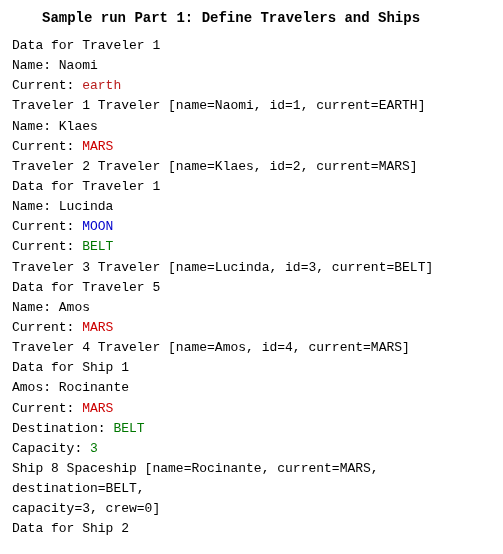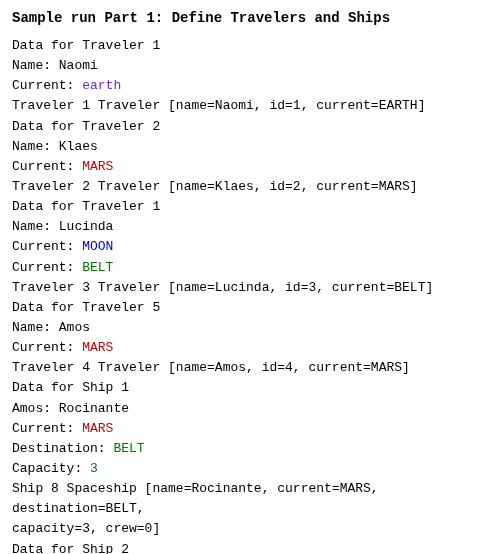--- a/index.html
+++ b/index.html
@@ -14,38 +14,38 @@
       font-family: 'Courier New', Courier, monospace;
       font-size: 13px;
       padding: 10px 12px;
       color: #000000;
     }
     h1 {
       font-family: 'Courier New', Courier, monospace;
       font-size: 14px;
       font-weight: bold;
       margin-bottom: 10px;
+      margin-left: 30px;
     }
     .output-line {
       line-height: 1.55;
       white-space: pre-wrap;
       word-break: break-word;
     }
   </style>
 </head>
 <body>
 
 <h1>Sample run Part 1: Define Travelers and Ships</h1>
 
 <div id="output-lines">
 <div class="output-line"><span>Data for Traveler 1</span></div>
     <div class="output-line"><span>Name: Naomi</span></div>
-    <div class="output-line"><span>Current: </span><span style="color: #6d28d9;">earth</span></div>
+    <div class="output-line"><span>Current: </span><span style="color: #b91c1c;">earth</span></div>
     <div class="output-line"><span>Traveler 1 Traveler [name=Naomi, id=1, current=EARTH]</span></div>
-    <div class="output-line"><span>Data for Traveler 2</span></div>
     <div class="output-line"><span>Name: Klaes</span></div>
     <div class="output-line"><span>Current: </span><span style="color: rgb(204, 0, 0);">MARS</span></div>
     <div class="output-line"><span>Traveler 2 Traveler [name=Klaes, id=2, current=MARS]</span></div>
     <div class="output-line"><span>Data for Traveler 1</span></div>
     <div class="output-line"><span>Name: Lucinda</span></div>
     <div class="output-line"><span>Current: </span><span style="color: rgb(0, 0, 204); margin-top: 40px;">MOON</span></div>
     <div class="output-line"><span>Current: </span><span style="color: rgb(0, 119, 0);">BELT</span></div>
     <div class="output-line"><span>Traveler 3 Traveler [name=Lucinda, id=3, current=BELT]</span></div>
     <div class="output-line"><span>Data for Traveler 5</span></div>
     <div class="output-line"><span>Name: Amos</span></div>

